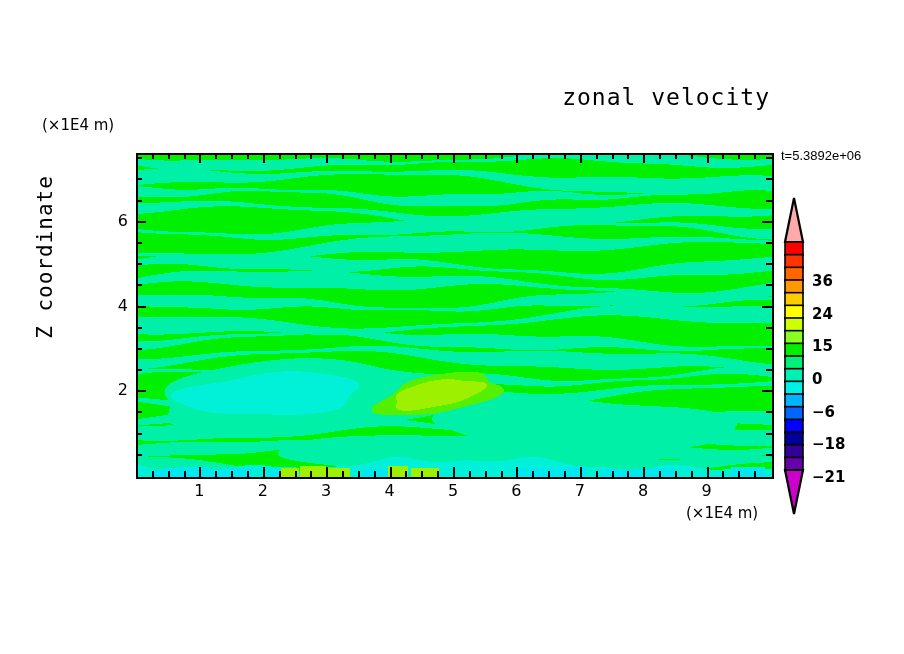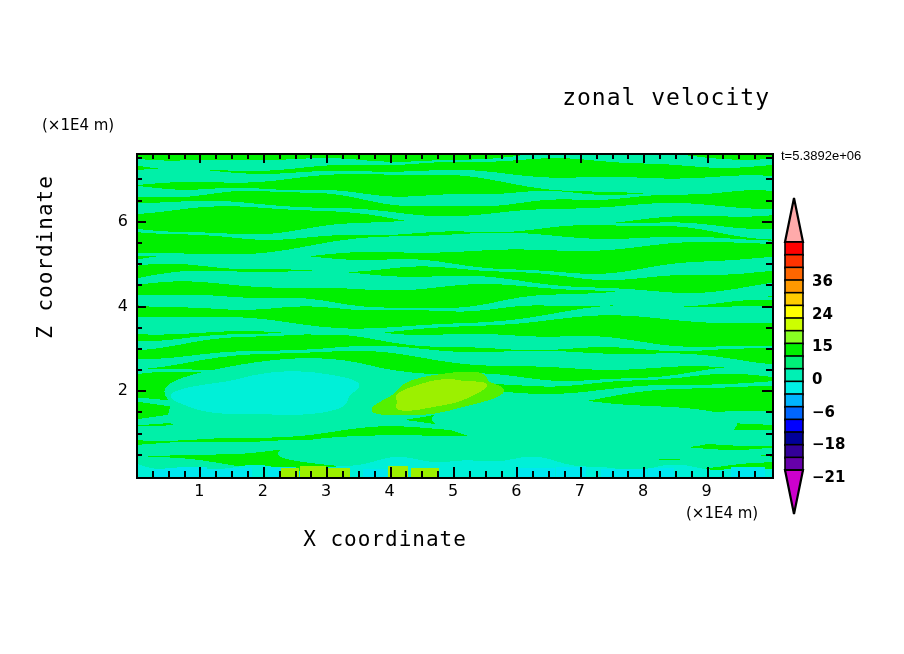--- a/index.html
+++ b/index.html
@@ -341,21 +341,20 @@
       <div class="ticklabel ticklabel-x" style="left: 438px;">5</div>
       <div class="ticklabel ticklabel-x" style="left: 501.4px;">6</div>
       <div class="ticklabel ticklabel-x" style="left: 564.8px;">7</div>
       <div class="ticklabel ticklabel-x" style="left: 628.2px;">8</div>
       <div class="ticklabel ticklabel-x" style="left: 691.6px;">9</div>
       <div class="ticklabel ticklabel-y" style="top: 380.263px;">2</div>
       <div class="ticklabel ticklabel-y" style="top: 295.526px;">4</div>
       <div class="ticklabel ticklabel-y" style="top: 210.789px;">6</div>
     </div>
 
-  <div class="axis-title-x">X coordinate</div>
   <div class="axis-title-y">Z coordinate</div>
 
   <div class="unit-bottom-right">(×1E4 m)</div>
 
   <div class="colorbar-wrap">
     <svg class="cb-svg" id="cb-svg" width="24" height="320" viewBox="0 0 24 320">
         <path d="M 12 2 L 21 46 L 3 46 Z" fill="#ffaaaa" stroke="#000" stroke-width="2.2" stroke-linejoin="miter"></path>
         <rect x="3" y="46" width="18" height="13.266666666666666" fill="#ff0000" stroke="#000" stroke-width="1.6"></rect>
         <rect x="3" y="58.666666666666664" width="18" height="13.266666666666666" fill="#ff3300" stroke="#000" stroke-width="1.6"></rect>
         <rect x="3" y="71.33333333333333" width="18" height="13.266666666666666" fill="#ff6600" stroke="#000" stroke-width="1.6"></rect>

